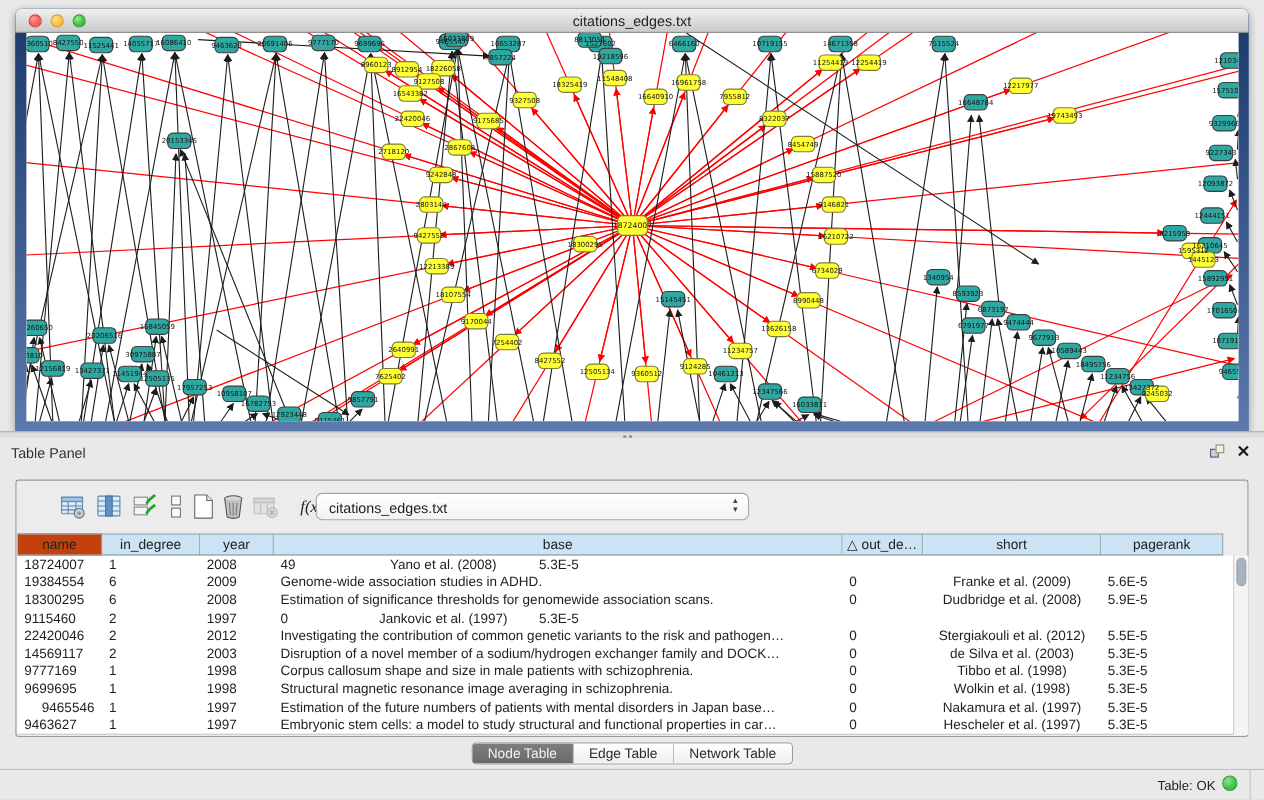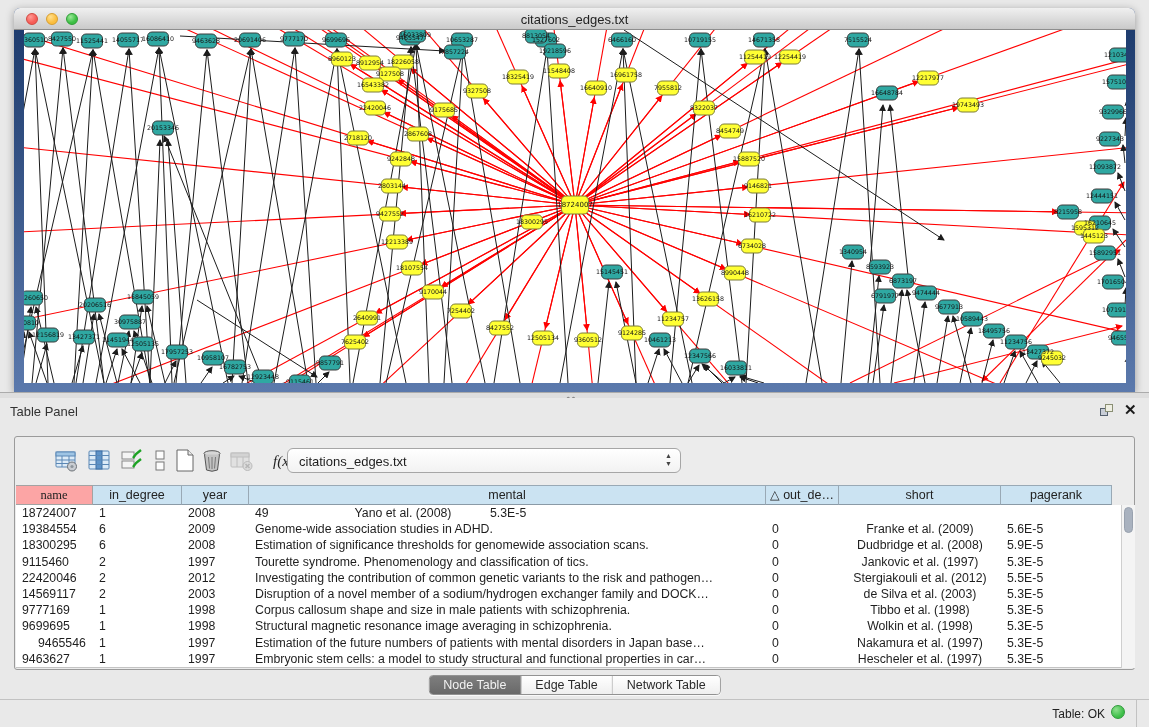--- a/index.html
+++ b/index.html
@@ -31,21 +31,21 @@
   .tool-icon { position:absolute; top:12px; width:24px; height:24px; }
   .tool-icon svg { display:block; }
   #fx-icon { font-family:"Liberation Serif",serif; font-style:italic; font-size:15px; color:#222; top:16px; }
   #combo { position:absolute; left:272px; top:11px; width:394px; height:25px; background:linear-gradient(#FFFFFF,#F2F2F2); border:1px solid #A6A6A6; border-radius:6px; }
   #combo-text { position:absolute; left:11px; top:5px; font-size:13px; color:#1d1d1d; }
   #combo-stepper { position:absolute; right:6px; top:3px; width:11px; height:18px; font-size:7px; line-height:8px; text-align:center; color:#444; }
 
   #grid { position:absolute; left:1px; top:48px; width:1105px; }
   #grid-head { display:flex; height:20px; }
   .hcell { background:#CBE3F2; border-right:1px solid #99A9B5; border-top:1px solid #99A9B5; border-bottom:1px solid #8A9AA6; font-size:12.5px; color:#222; text-align:center; line-height:19px; overflow:hidden; white-space:nowrap; }
-  .hcell.gray { background:#fca5a5; border-color:#A3A3A3;font-family:Liberation Serif, serif; }
+  .hcell.gray { background:#c2410c; border-color:#A3A3A3; }
   #grid-body { background:#FFFFFF; height:163px; overflow:hidden; border-bottom:1px solid #C4C4C4; }
   .trow { display:flex; height:16.2px; }
   .tcell { font-size:12.3px; color:#1e1e1e; white-space:nowrap; overflow:hidden; line-height:16px; padding-left:6px; }
   .tcell.center { text-align:center; padding-left:0; }
   #vscroll { position:absolute; left:1106px; top:68px; width:14px; height:163px; background:#F4F4F4; border-left:1px solid #CFCFCF; }
   #vscroll-thumb { position:absolute; left:2px; top:2px; width:9px; height:26px; border-radius:5px; background:#A9B2BF; border:1px solid #98A1AE; }
 
   #tabs { position:absolute; left:50%; top:277px; transform:translateX(-50%); display:flex; height:20px; border:1px solid #929292; border-radius:4px; overflow:hidden; background:#FFF; box-shadow:0 1px 0 rgba(255,255,255,.7); }
   .tab { font-size:12.5px; padding:0 14px; line-height:19px; color:#2b2b2b; background:linear-gradient(#FFFFFF,#EFEFEF); border-right:1px solid #B9B9B9; }
   .tab:last-child { border-right:none; }
@@ -585,21 +585,21 @@
     <div id="combo">
       <span id="combo-text">citations_edges.txt</span>
       <span id="combo-stepper">▲<br>▼</span>
     </div>
 
     <div id="grid">
       <div id="grid-head">
           <div class="hcell gray" style="width: 77px;">name</div>
           <div class="hcell" style="width: 89px;">in_degree</div>
           <div class="hcell" style="width: 67px;">year</div>
-          <div class="hcell" style="width: 517px;">mental</div>
+          <div class="hcell" style="width: 517px;">base</div>
           <div class="hcell" style="width: 73px;">△ out_de…</div>
           <div class="hcell" style="width: 162px;">short</div>
           <div class="hcell" style="width: 111px;">pagerank</div>
         </div>
       <div id="grid-body">
           <div class="trow">
             <div class="tcell" style="width: 77px;">18724007</div>
             <div class="tcell" style="width: 89px;">1</div>
             <div class="tcell" style="width: 67px;">2008</div>
             <div class="tcell" style="width: 73px;">49</div>
@@ -621,21 +621,20 @@
             <div class="tcell" style="width: 67px;">2008</div>
             <div class="tcell" style="width: 517px;">Estimation of significance thresholds for genomewide association scans.</div>
             <div class="tcell" style="width: 73px;">0</div>
             <div class="tcell center" style="width: 162px;">Dudbridge et al. (2008)</div>
             <div class="tcell" style="width: 111px;">5.9E-5</div>
           </div>
           <div class="trow">
             <div class="tcell" style="width: 77px;">9115460</div>
             <div class="tcell" style="width: 89px;">2</div>
             <div class="tcell" style="width: 67px;">1997</div>
-            <div class="tcell" style="width: 517px;">Tourette syndrome. Phenomenology and classification of tics.</div>
             <div class="tcell" style="width: 73px;">0</div>
             <div class="tcell center" style="width: 162px;">Jankovic et al. (1997)</div>
             <div class="tcell" style="width: 111px;">5.3E-5</div>
           </div>
           <div class="trow">
             <div class="tcell" style="width: 77px;">22420046</div>
             <div class="tcell" style="width: 89px;">2</div>
             <div class="tcell" style="width: 67px;">2012</div>
             <div class="tcell" style="width: 517px;">Investigating the contribution of common genetic variants to the risk and pathogen…</div>
             <div class="tcell" style="width: 73px;">0</div>

